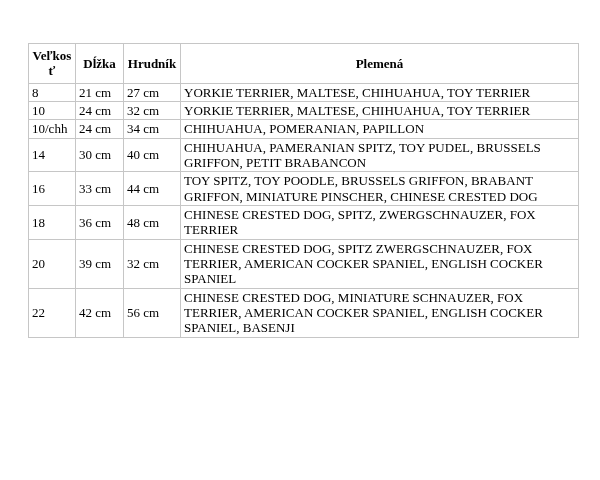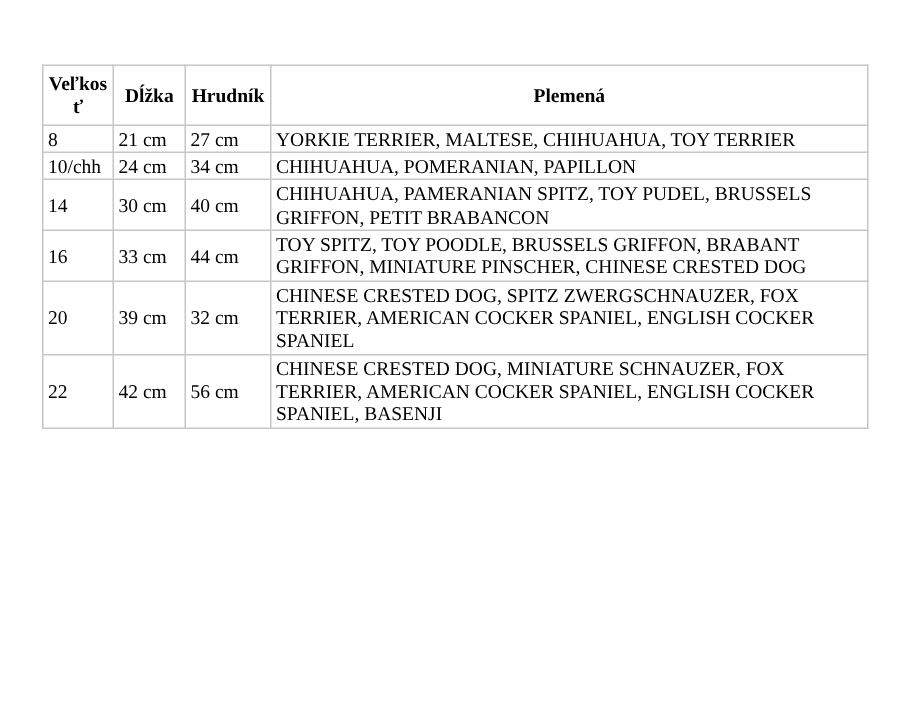--- a/index.html
+++ b/index.html
@@ -68,38 +68,50 @@
       </tr>
     </thead>
     <tbody>
         <tr>
           <td>8</td>
           <td>21 cm</td>
           <td>27 cm</td>
           <td>YORKIE TERRIER, MALTESE, CHIHUAHUA, TOY TERRIER</td>
         </tr>
         <tr>
+          <td>10</td>
+          <td>24 cm</td>
+          <td>32 cm</td>
+          <td>YORKIE TERRIER, MALTESE, CHIHUAHUA, TOY TERRIER</td>
+        </tr>
+        <tr>
           <td>10/chh</td>
           <td>24 cm</td>
           <td>34 cm</td>
           <td>CHIHUAHUA, POMERANIAN, PAPILLON</td>
         </tr>
         <tr>
           <td>14</td>
           <td>30 cm</td>
           <td>40 cm</td>
           <td>CHIHUAHUA, PAMERANIAN SPITZ, TOY PUDEL, BRUSSELS GRIFFON, PETIT BRABANCON</td>
         </tr>
         <tr>
           <td>16</td>
           <td>33 cm</td>
           <td>44 cm</td>
           <td>TOY SPITZ, TOY POODLE, BRUSSELS GRIFFON, BRABANT GRIFFON, MINIATURE PINSCHER, CHINESE CRESTED DOG</td>
         </tr>
         <tr>
+          <td>18</td>
+          <td>36 cm</td>
+          <td>48 cm</td>
+          <td>CHINESE CRESTED DOG, SPITZ, ZWERGSCHNAUZER, FOX TERRIER</td>
+        </tr>
+        <tr>
           <td>20</td>
           <td>39 cm</td>
           <td>32 cm</td>
           <td>CHINESE CRESTED DOG, SPITZ ZWERGSCHNAUZER, FOX TERRIER, AMERICAN COCKER SPANIEL, ENGLISH COCKER SPANIEL</td>
         </tr>
         <tr>
           <td>22</td>
           <td>42 cm</td>
           <td>56 cm</td>
           <td>CHINESE CRESTED DOG, MINIATURE SCHNAUZER, FOX TERRIER, AMERICAN COCKER SPANIEL, ENGLISH COCKER SPANIEL, BASENJI</td>

